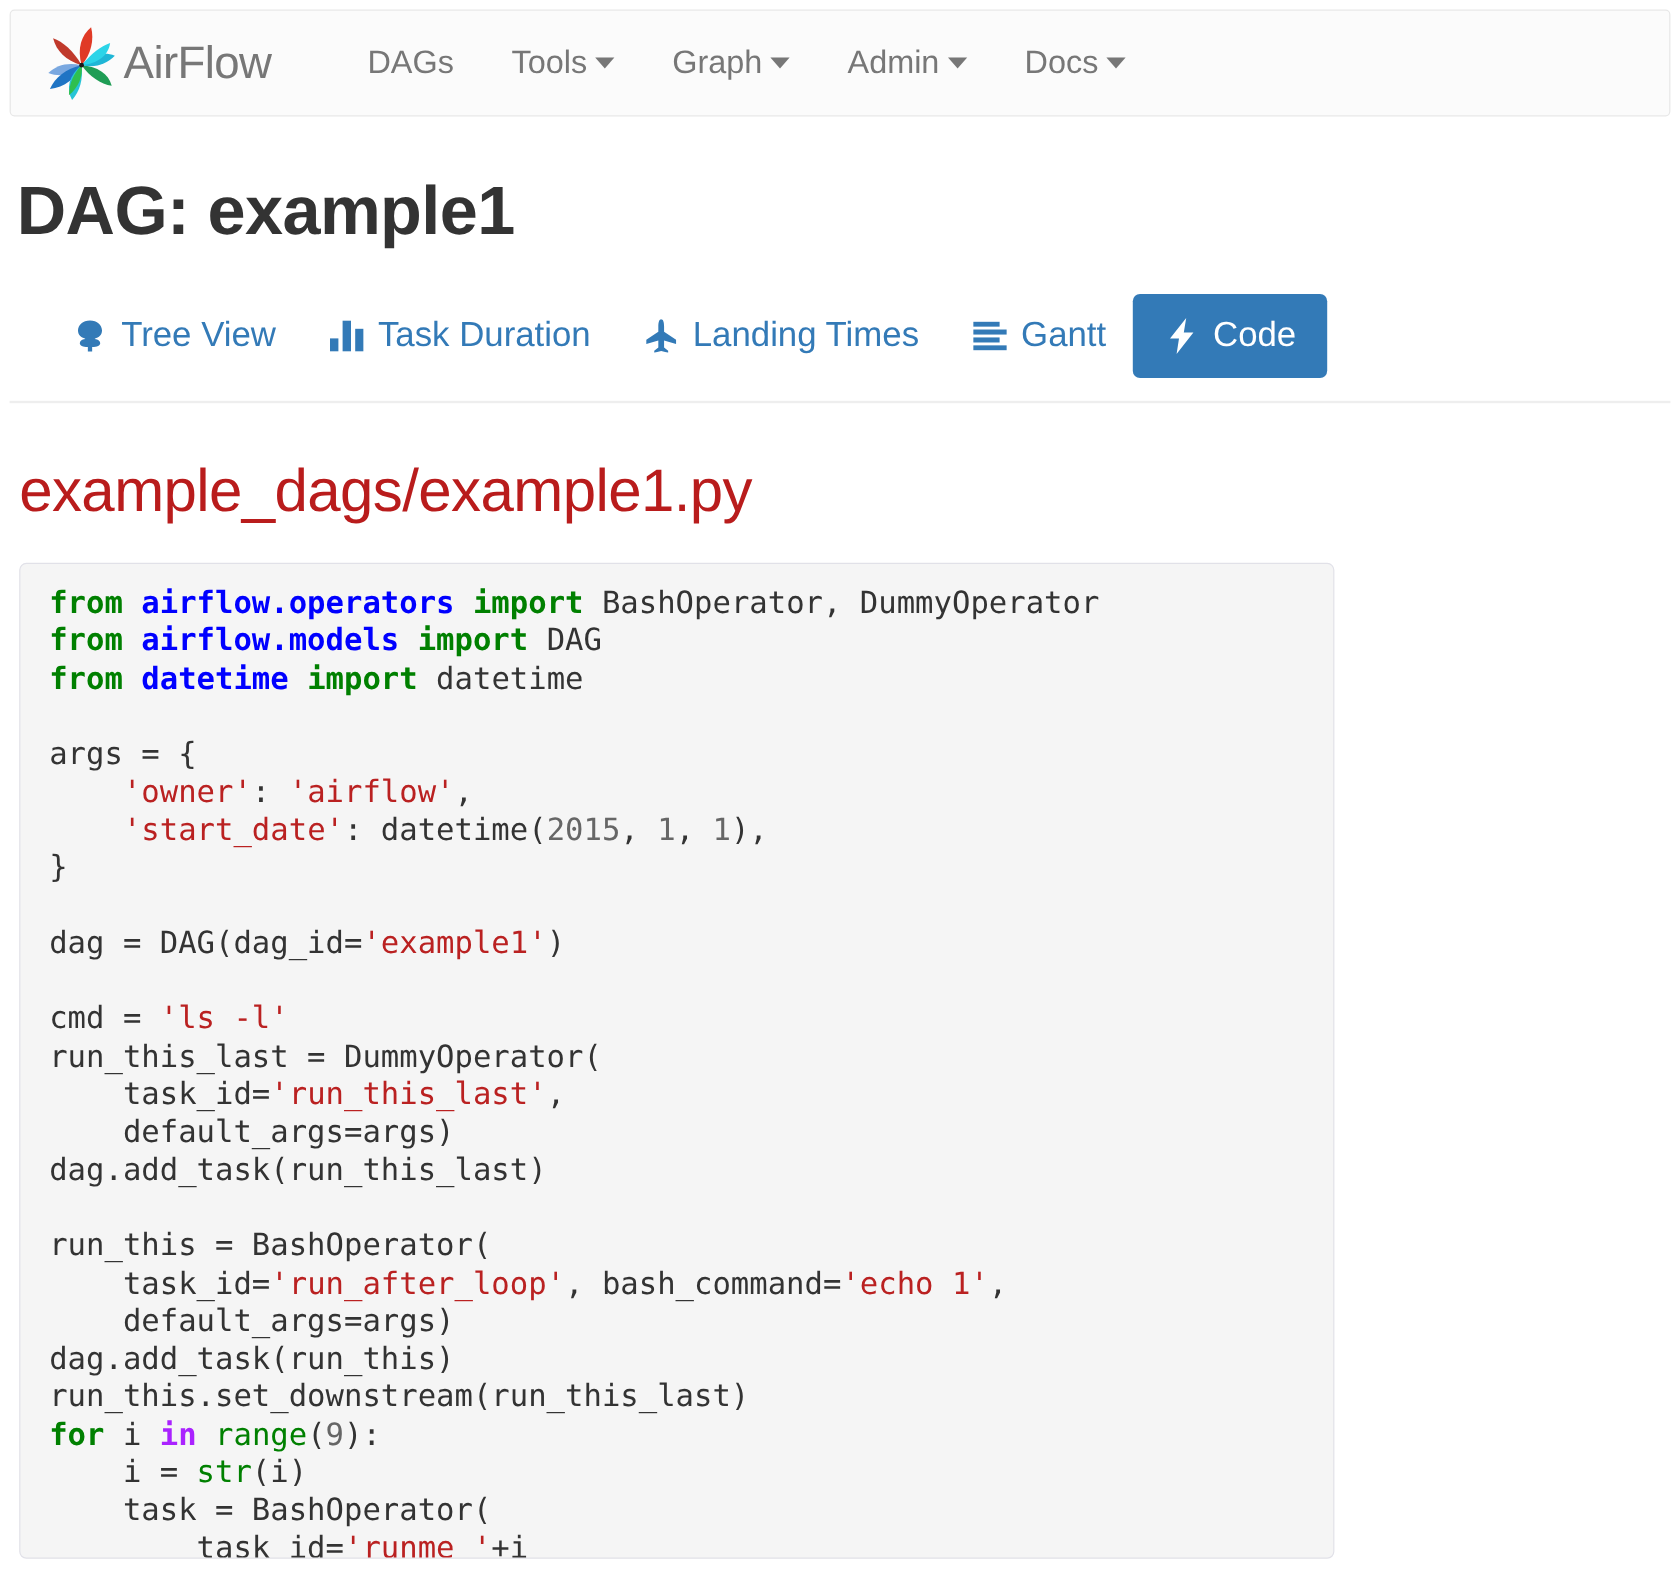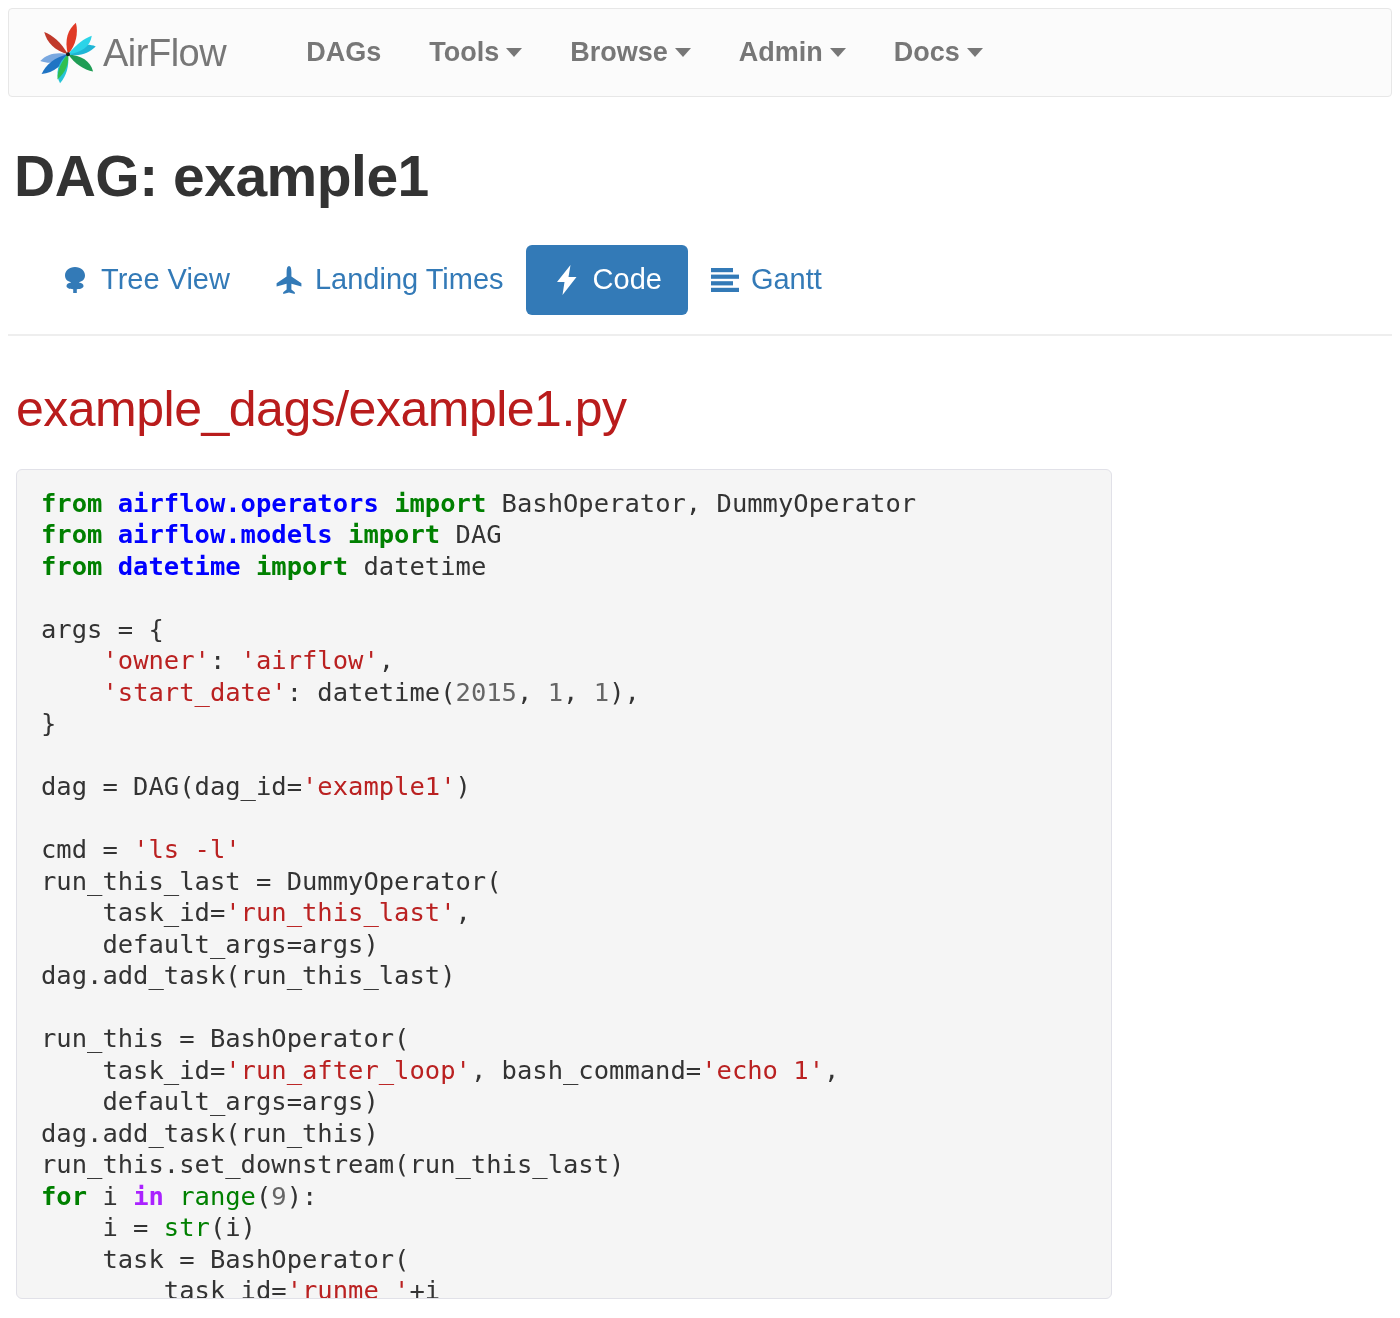--- a/index.html
+++ b/index.html
@@ -58,21 +58,20 @@
   }
   .nav-link {
     font-size: 27px;
     color: #777777;
     text-decoration: none;
     padding: 0 24px;
     line-height: 1;
     white-space: nowrap;
     display: inline-flex;
     align-items: center;
-    font-weight: bold;
   }
   .caret {
     display: inline-block;
     width: 0;
     height: 0;
     margin-left: 7px;
     border-left: 8px solid transparent;
     border-right: 8px solid transparent;
     border-top: 9px solid #777777;
   }
@@ -194,21 +193,21 @@
   </a>
   <div class="nav-links">
     <a class="nav-link" href="#">
         <span>DAGs</span>
       </a>
     <a class="nav-link" href="#">
         <span>Tools</span>
         <span class="caret"></span>
       </a>
     <a class="nav-link" href="#">
-        <span>Browse</span>
+        <span>Graph</span>
         <span class="caret"></span>
       </a>
     <a class="nav-link" href="#">
         <span>Admin</span>
         <span class="caret"></span>
       </a>
     <a class="nav-link" href="#">
         <span>Docs</span>
         <span class="caret"></span>
       </a>
@@ -224,49 +223,59 @@
     <a class="tab-link" href="#">
       <span class="tab-ico">
         <svg width="26" height="28" viewBox="0 0 26 28" fill="#337ab7">
           <path d="M13 1 C7 1 3 5 3 9.5 C3 13 5.5 15.5 9 16.2 L9 16.5 C6 16.8 4.5 18.5 4.5 20 C4.5 22 7 23 11.2 23.2 L11.2 27 L14.8 27 L14.8 23.2 C19 23 21.5 22 21.5 20 C21.5 18.5 20 16.8 17 16.5 L17 16.2 C20.5 15.5 23 13 23 9.5 C23 5 19 1 13 1 Z"></path>
         </svg>
       </span>
       <span>Tree View</span>
     </a>
 
 
+    <a class="tab-link" href="#">
+      <span class="tab-ico">
+        <svg width="28" height="26" viewBox="0 0 28 26" fill="#337ab7">
+          <rect x="0" y="15" width="7" height="11"></rect>
+          <rect x="10.5" y="0" width="7" height="26"></rect>
+          <rect x="21" y="7" width="7" height="19"></rect>
+        </svg>
+      </span>
+      <span>Task Duration</span>
+    </a>
 
     <a class="tab-link" href="#">
       <span class="tab-ico">
         <svg width="26" height="28" viewBox="0 0 26 28" fill="#337ab7">
           <path d="M13 0 C11.4 0 10.6 2.2 10.6 6.2 L10.6 10.4 L0.6 17.2 L0.6 20.6 L10.6 17.8 L10.6 23.6 L7.2 26.2 L7.2 28 L13 26.6 L18.8 28 L18.8 26.2 L15.4 23.6 L15.4 17.8 L25.4 20.6 L25.4 17.2 L15.4 10.4 L15.4 6.2 C15.4 2.2 14.6 0 13 0 Z"></path>
         </svg>
       </span>
       <span>Landing Times</span>
-    </a>
-
-    <a class="tab-link active" href="#">
-      <span class="tab-ico">
-        <svg width="20" height="30" viewBox="0 0 20 30" fill="#ffffff">
-          <path d="M13.5 0 L0 17 L7.5 17 L5.5 30 L19.5 12 L11.5 12 Z"></path>
-        </svg>
-      </span>
-      <span>Code</span>
     </a>
 
     <a class="tab-link" href="#">
       <span class="tab-ico">
         <svg width="28" height="24" viewBox="0 0 28 24" fill="#337ab7">
           <rect x="0" y="0" width="22" height="4.2"></rect>
           <rect x="0" y="6.6" width="28" height="4.2"></rect>
           <rect x="0" y="13.2" width="22" height="4.2"></rect>
           <rect x="0" y="19.8" width="28" height="4.2"></rect>
         </svg>
       </span>
       <span>Gantt</span>
+    </a>
+
+    <a class="tab-link active" href="#">
+      <span class="tab-ico">
+        <svg width="20" height="30" viewBox="0 0 20 30" fill="#ffffff">
+          <path d="M13.5 0 L0 17 L7.5 17 L5.5 30 L19.5 12 L11.5 12 Z"></path>
+        </svg>
+      </span>
+      <span>Code</span>
     </a>
 
   </div>
 
   <hr class="hr">
 
   <h2 class="file-title">example_dags/example1.py</h2>
 
   <div class="code-wrap">
     <pre class="code" id="code-block"><span class="tok-kn">from </span><span class="tok-nn">airflow.operators</span><span class="tok-n"> </span><span class="tok-kn">import</span><span class="tok-n"> BashOperator, DummyOperator</span>

